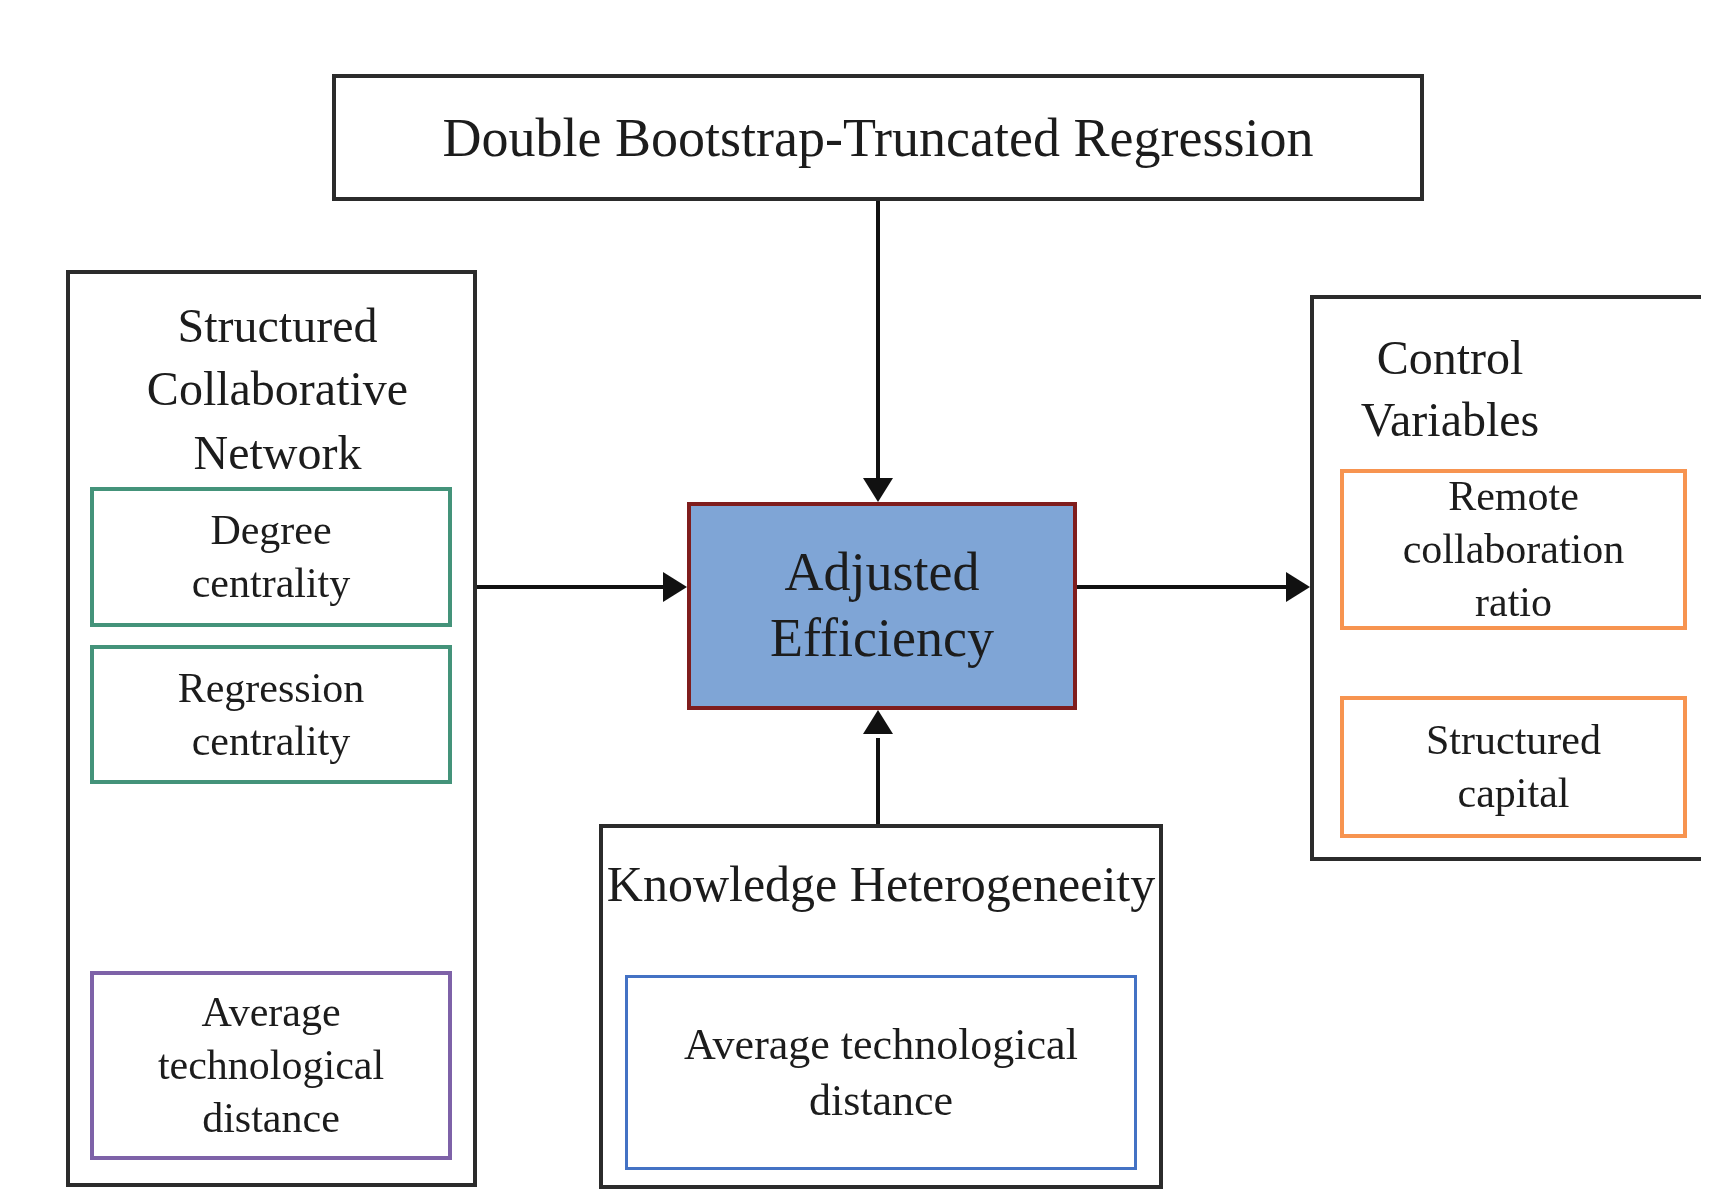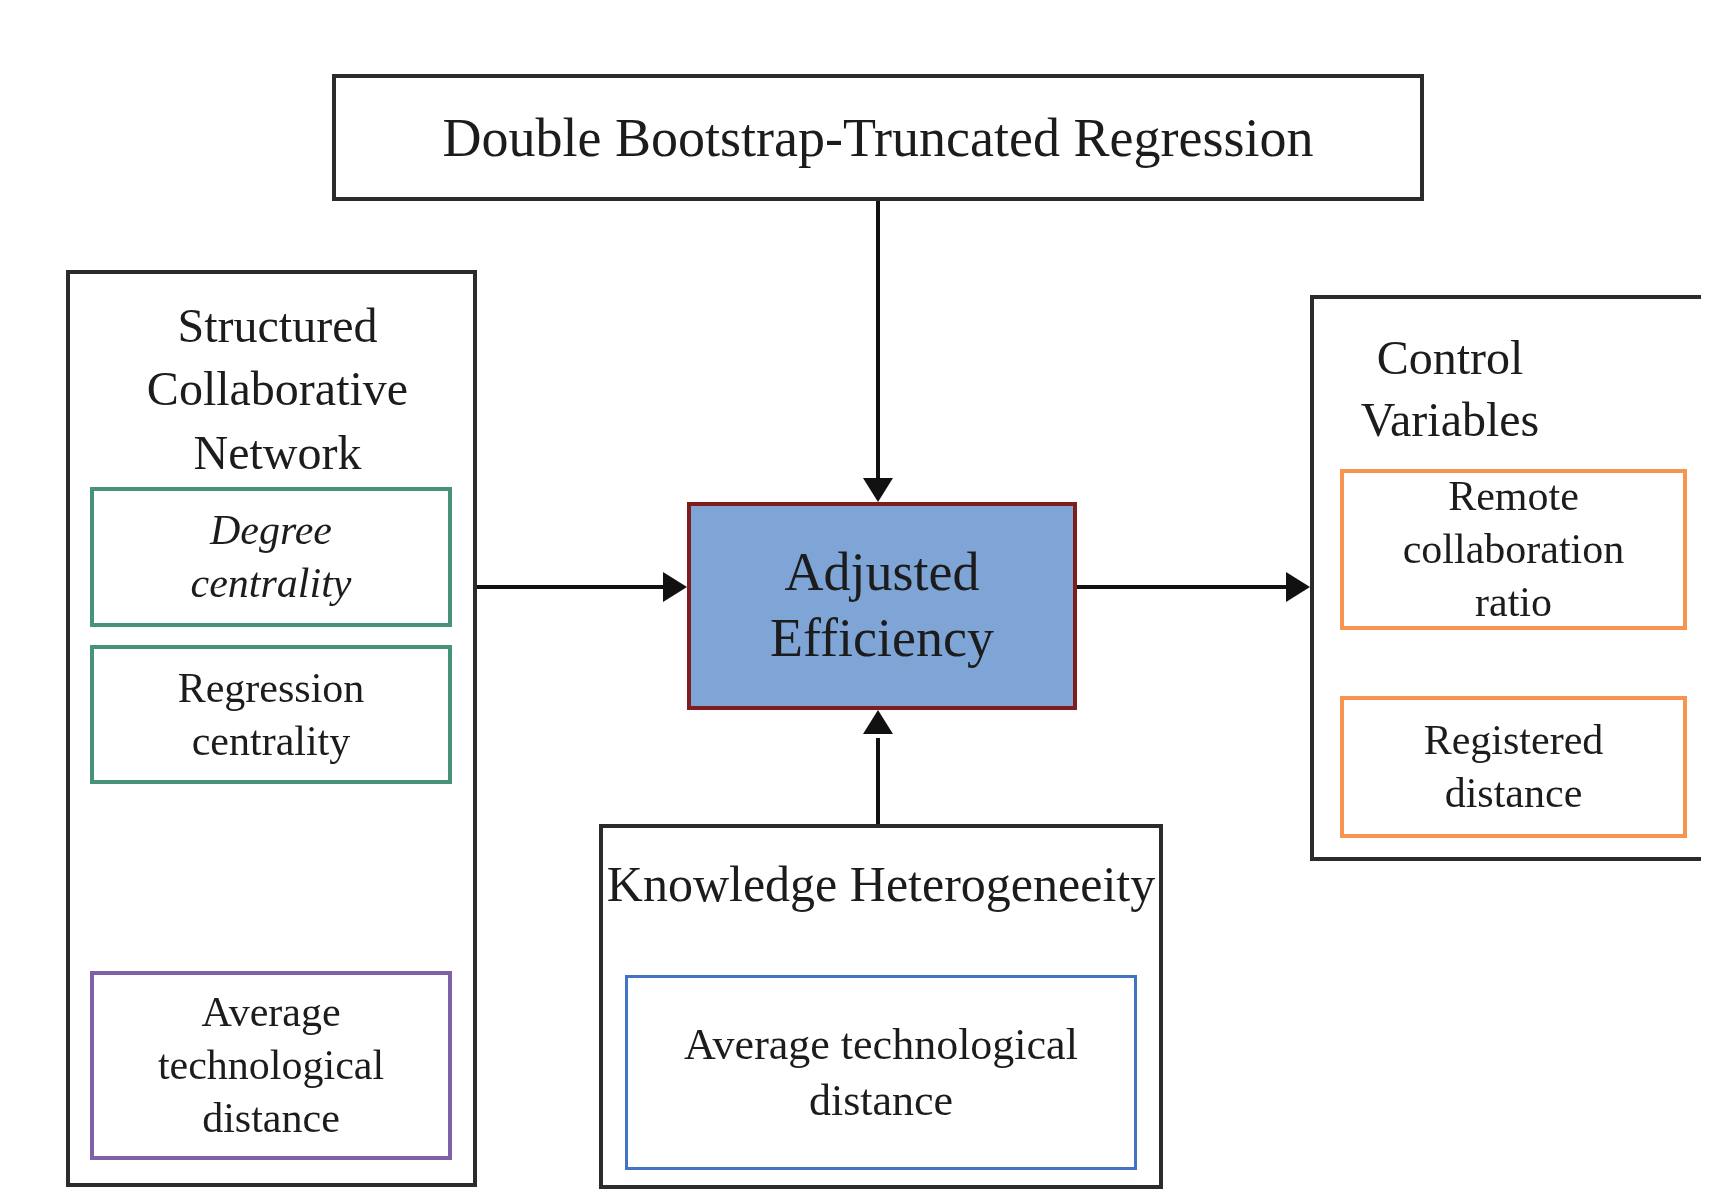--- a/index.html
+++ b/index.html
@@ -40,21 +40,21 @@
     padding: 0 30px;
   }
   .sub-box {
     position: absolute;
     left: 58px; width: 362px;
     border: 4px solid #44937a;
     background: #ffffff;
     font-size: 42px; line-height: 1.26;
     padding: 0 40px;
   }
-  .sub-degree      { top: 455px; height: 140px; font-style: italic; }
+  .sub-degree      { top: 455px; height: 140px; }
   .sub-betweenness { top: 613px; height: 139px; }
   .sub-partners    { top: 772px; height: 137px; }
   .sub-avgtech     { top: 939px; height: 189px; border-color: #7e62a8; }
   
   .center-box {
     left: 655px; top: 470px; width: 390px; height: 208px;
     background: #7fa5d6;
     border: 4px solid #7f1d1d;
     font-size: 54px; line-height: 1.22;
   }
@@ -151,21 +151,21 @@
   <div class="bottom-inner flex-center">
     <span>Average technological distance</span>
   </div>
 
   <div class="box right-box"></div>
   <div class="right-title">Control Variables</div>
   <div class="ctrl-box ctrl-remote flex-center">
     <span>Remote collaboration ratio</span>
   </div>
   <div class="ctrl-box ctrl-registered flex-center">
-    <span>Registered distance</span>
+    <span>Structured capital</span>
   </div>
 
   <div>
     <div class="aline a1-line"></div>
     <div class="ahead head-down"></div>
   </div>
   <div>
     <div class="aline a2-line"></div>
     <div class="ahead head-right-1"></div>
   </div>

